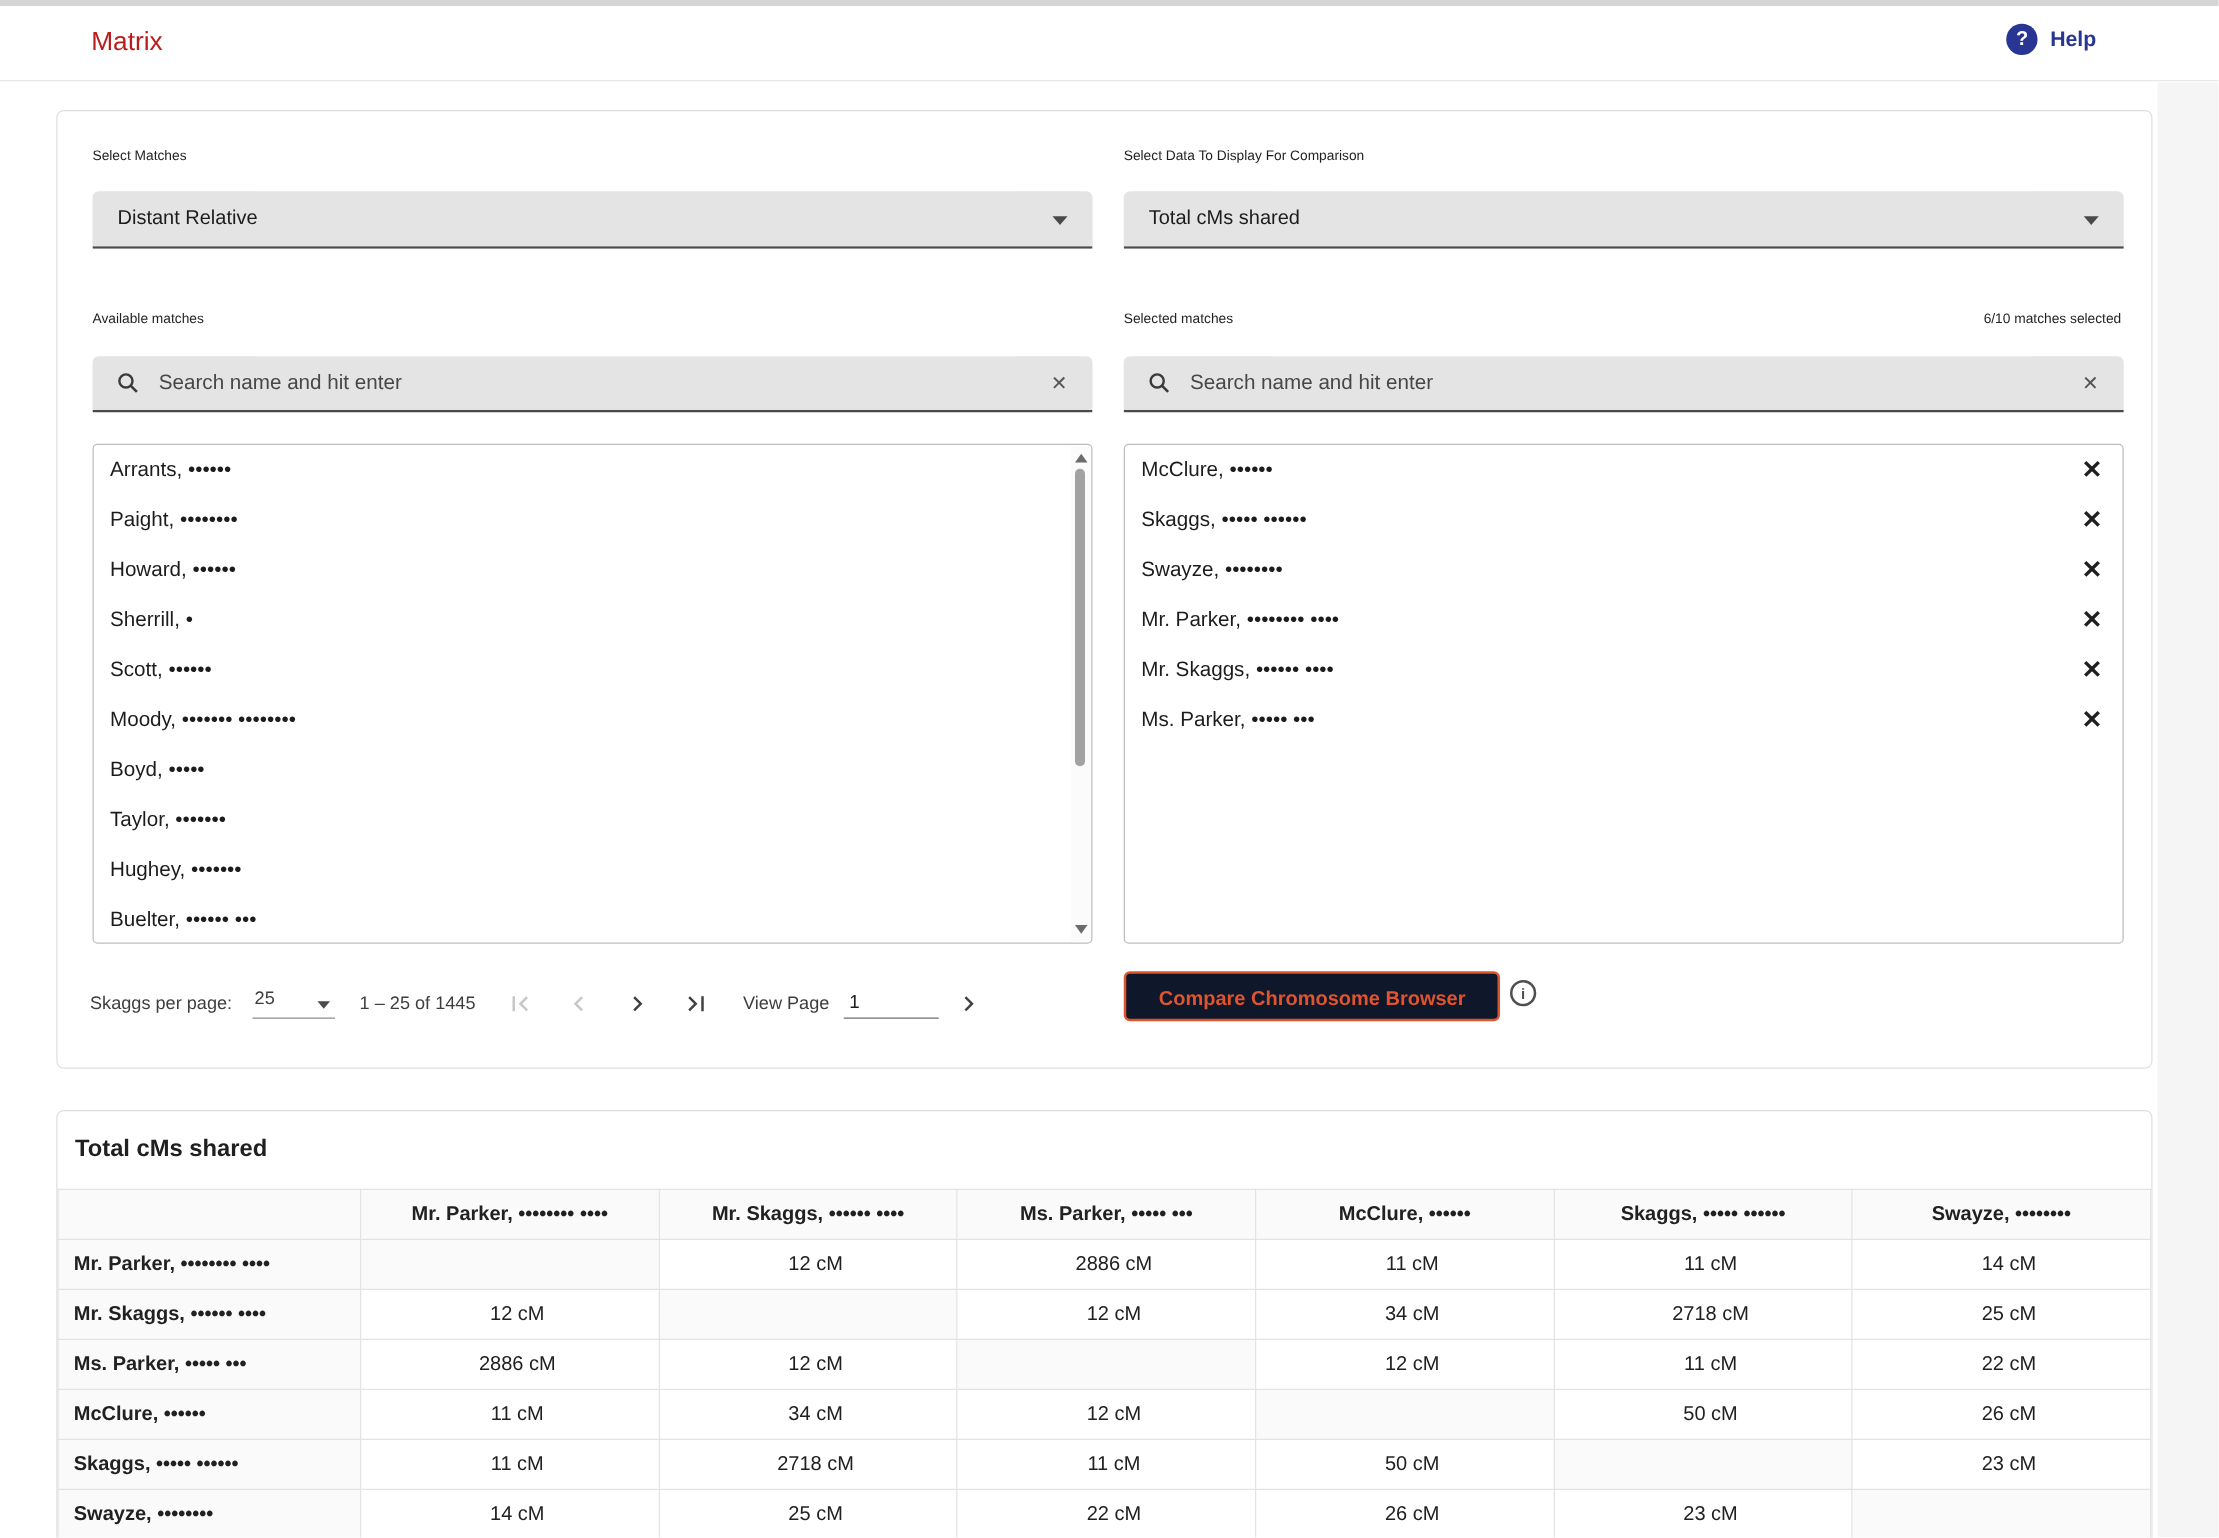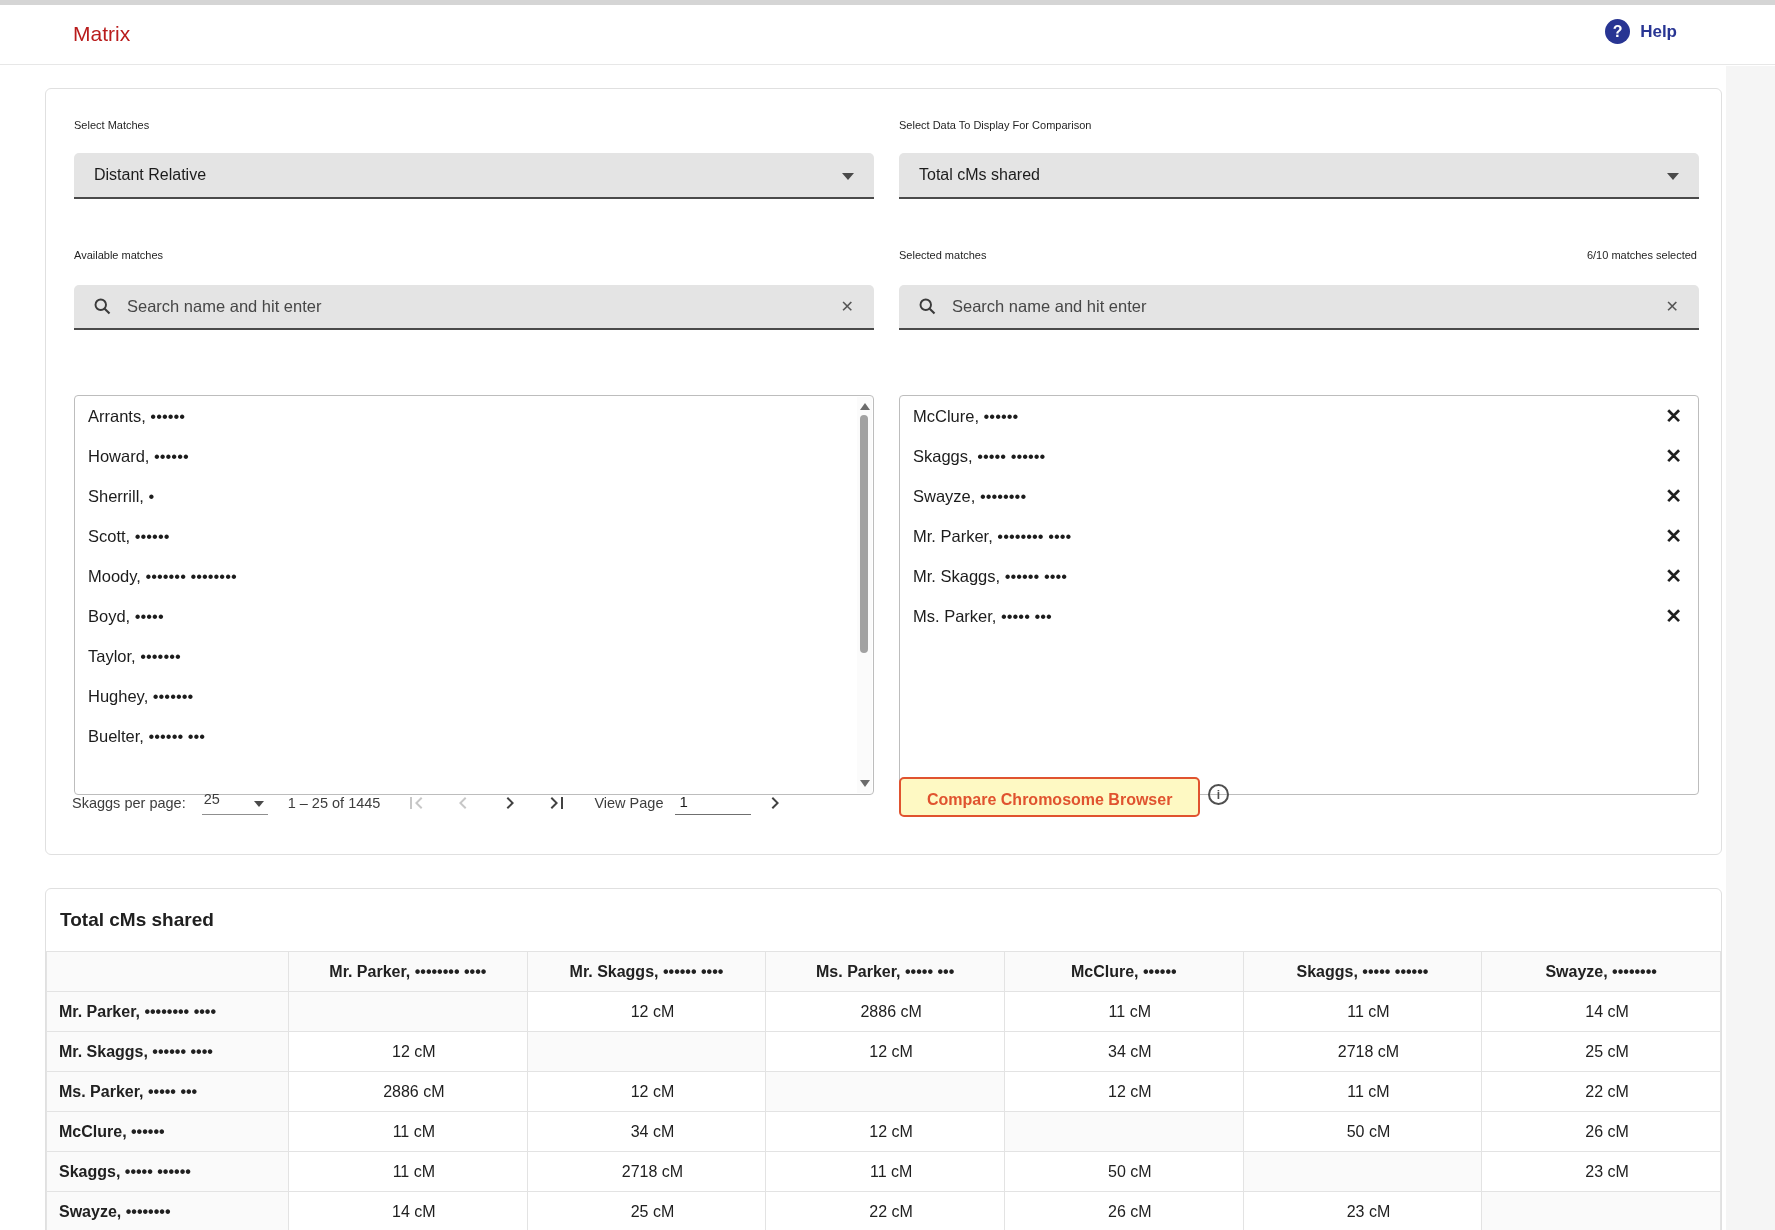--- a/index.html
+++ b/index.html
@@ -51,21 +51,21 @@
   .search-box svg { flex:0 0 auto; }
   .search-box input {
     flex:1; border:none; background:transparent; outline:none;
     font-family:"Liberation Sans",sans-serif; font-size:16.5px; color:#1c1c1c; margin-left:14px;
   }
   .search-box input::placeholder { color:#474747; opacity:1; }
   .clear-x { font-size:16px; color:#555; cursor:pointer; padding:0 2px; }
   
   .match-list {
     position:absolute; width:800px; height:400px; border:1px solid #bdbdbd; border-radius:4px;
-    background:#fff; overflow:hidden;margin-top:40px;
+    background:#fff; overflow:hidden;
   }
   .list-item { height:40px; display:flex; align-items:center; padding:0 16px 0 13px; font-size:16.5px; color:#1c1c1c; cursor:pointer; }
   .sel-row { justify-content:space-between; }
   .remove-x { font-size:20px; font-weight:bold; color:#1f1f1f; cursor:pointer; line-height:1; }
   
   .v-scrollbar { position:absolute; top:1px; right:1px; bottom:1px; width:15px; background:#fbfbfb; }
   .sb-up, .sb-down { position:absolute; left:3px; width:0; height:0; border-left:5px solid transparent; border-right:5px solid transparent; cursor:pointer; }
   .sb-up { top:6px; border-bottom:7px solid #6b6b6b; }
   .sb-down { bottom:6px; border-top:7px solid #6b6b6b; }
   .sb-thumb { position:absolute; left:3px; top:18px; width:8px; height:238px; background:#a2a2a2; border-radius:4px; cursor:grab; }
@@ -85,21 +85,21 @@
   .pg-icon.disabled { cursor:default; }
   .pg-icon svg { width:24px; height:24px; }
   .vp-label { margin-left:2px; }
   .vp-input {
     width:76px; border:none; border-bottom:1px solid #6f6f6f; background:transparent; outline:none;
     font-family:"Liberation Sans",sans-serif; font-size:15px; color:#1c1c1c; margin:0 12px; padding:2px 4px 4px;
   }
   
   .compare-btn {
     position:absolute; left:853px; top:688px; height:40px; padding:12px 26px;
-    background:#fef9c3; border:2px solid #e0532f; border-radius:5px; color:#e0532f;
+    background:#0f172a; border:2px solid #e0532f; border-radius:5px; color:#e0532f;
     font-family:"Liberation Sans",sans-serif; font-size:16px; font-weight:bold; cursor:pointer;
   }
   .info-icon {
     position:absolute; left:1162px; top:695px; width:21px; height:21px;
     border:2px solid #4f4f4f; border-radius:50%; color:#4f4f4f;
     display:flex; align-items:center; justify-content:center;
     font-size:12px; font-weight:bold; cursor:pointer;
   }
   
   .table-title { height:62px; display:flex; align-items:center; padding-left:14px; font-size:19px; font-weight:bold; color:#202020; }
@@ -161,20 +161,21 @@
     <svg width="21" height="21" viewBox="0 0 24 24">
         <path fill="none" stroke="#3a3a3a" stroke-width="2.2" d="M10 4a6 6 0 1 1 0 12 6 6 0 0 1 0-12z"></path>
         <path stroke="#3a3a3a" stroke-width="2.4" d="M14.5 14.5L20 20"></path>
       </svg>
     <input placeholder="Search name and hit enter" style="">
     <span class="clear-x">✕</span>
   </div>
 
   <div class="match-list" style="left:28px; top:266px;">
     <div class="list-item">Arrants, ••••••</div>
+    <div class="list-item">Paight, ••••••••</div>
     <div class="list-item">Howard, ••••••</div>
     <div class="list-item">Sherrill, •</div>
     <div class="list-item">Scott, ••••••</div>
     <div class="list-item">Moody, ••••••• ••••••••</div>
     <div class="list-item">Boyd, •••••</div>
     <div class="list-item">Taylor, •••••••</div>
     <div class="list-item">Hughey, •••••••</div>
     <div class="list-item">Buelter, •••••• •••</div>
     <div class="v-scrollbar">
       <span class="sb-up"></span>

